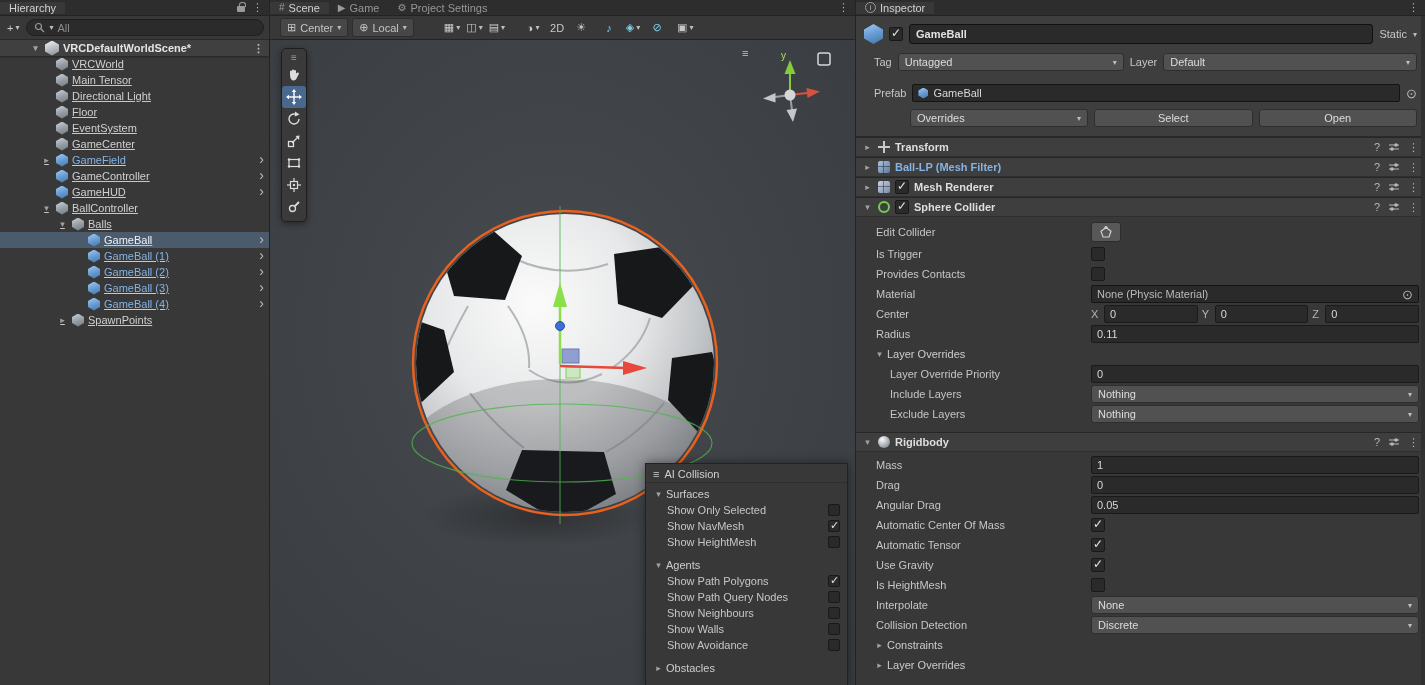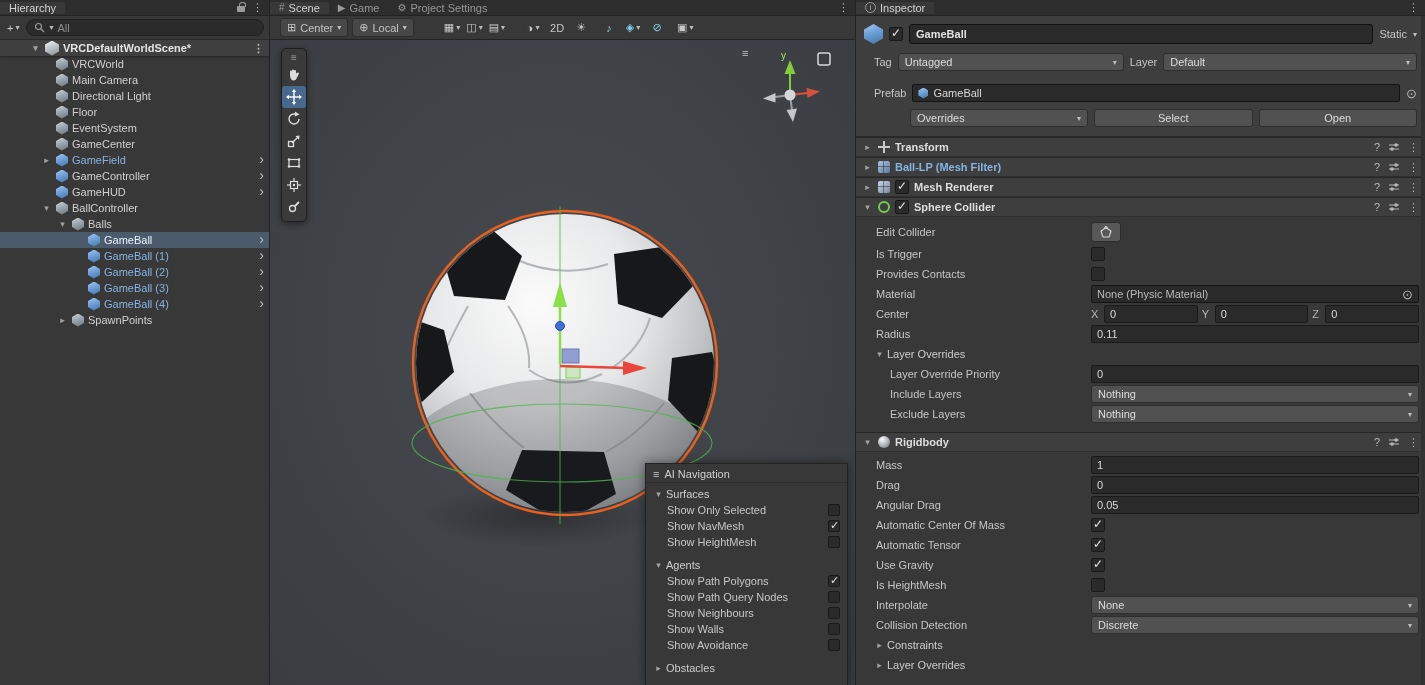--- a/index.html
+++ b/index.html
@@ -31,21 +31,21 @@
   .drop { background:#515151; border:1px solid #2e2e2e; border-radius:3px; height:18px; display:flex; align-items:center; padding:0 6px; color:#DDDDDD; }
   .drop .dar { margin-left:auto; padding-left:6px; }
   .btn { background:#515151; border:1px solid #2e2e2e; border-radius:3px; height:18px; display:flex; align-items:center; justify-content:center; color:#DDDDDD; }
 
   
   .hierarchy { left:0; width:270px; background:#383838; border-right:1px solid #232323; }
   .htb { height:24px; display:flex; align-items:center; gap:5px; padding:0 5px; border-bottom:1px solid #2a2a2a; }
   .addbtn { display:flex; align-items:center; gap:2px; color:#cfcfcf; padding:0 2px; }
   .search { flex:1; height:17px; background:#2b2b2b; border:1px solid #1f1f1f; border-radius:9px; display:flex; align-items:center; gap:4px; padding:0 7px; color:#8c8c8c; }
   .srow { height:16px; background:#404040; box-shadow:0 1px 2px rgba(0,0,0,.35); display:flex; align-items:center; gap:4px; padding-left:30px; font-weight:bold; color:#E4E4E4; position:relative; }
-  .trow { height:16px; display:flex; align-items:center; gap:4px; position:relative; }
+  .trow { height:16px; display:flex; align-items:center; gap:4px; position:relative;text-decoration:underline; }
   .tl { white-space:nowrap; color:#D0D0D0; }
   .tl.blue { color:var(--prefab-blue); }
   .trow.sel { background:var(--selection-bg); }
   .trow.sel .tl { color:#EAF3FC; }
   .parr { position:absolute; right:5px; top:0; color:#BEBEBE; font-size:14px; line-height:15px; }
   .d1 { padding-left:41px; } .d2 { padding-left:57px; } .d3 { padding-left:73px; }
 
   
   .scene-panel { left:270px; width:585px; }
   .stb { height:24px; background:#383838; border-bottom:1px solid #232323; display:flex; align-items:center; padding:0 8px; color:#c4c4c4; }
@@ -147,21 +147,21 @@
         <span class="parr kebab" style="font-size:11px;line-height:16px">⋮</span>
       </div>
       <div class="trow d1">
           <span class="fo"></span>
           <span class="cube"></span>
           <span class="tl">VRCWorld</span>
         </div>
       <div class="trow d1">
           <span class="fo"></span>
           <span class="cube"></span>
-          <span class="tl">Main Camera</span>
+          <span class="tl">Main Tensor</span>
         </div>
       <div class="trow d1">
           <span class="fo"></span>
           <span class="cube"></span>
           <span class="tl">Directional Light</span>
         </div>
       <div class="trow d1">
           <span class="fo"></span>
           <span class="cube"></span>
           <span class="tl">Floor</span>
@@ -431,21 +431,21 @@
         <polygon points="5,53.5 17.5,48 17.5,57.5" fill="#C3C7CB"></polygon>
         <line x1="32" y1="50" x2="34" y2="65" stroke="#9AA0A5" stroke-width="2"></line>
         <polygon points="35,77 28.5,65 39,63.5" fill="#C3C7CB"></polygon>
         <circle cx="32" cy="50" r="5.5" fill="#D4D6D8"></circle>
         <rect x="60" y="8" width="12" height="12" rx="2" fill="none" stroke="#D8D8D8" stroke-width="1.5"></rect>
       </svg>
 
       <div class="navov">
         <div class="novhead">
           <span>≡</span>
-          <span>AI Navigation</span>
+          <span>AI Collision</span>
         </div>
         <div class="novsec" style="margin-top:2px">
           <div class="novfold">
               <span class="fo">▾</span>
               <span>Surfaces</span>
             </div>
           <div class="novitem">
               <span>Show Only Selected</span>
               <span class="chk sm"></span>
             </div>

